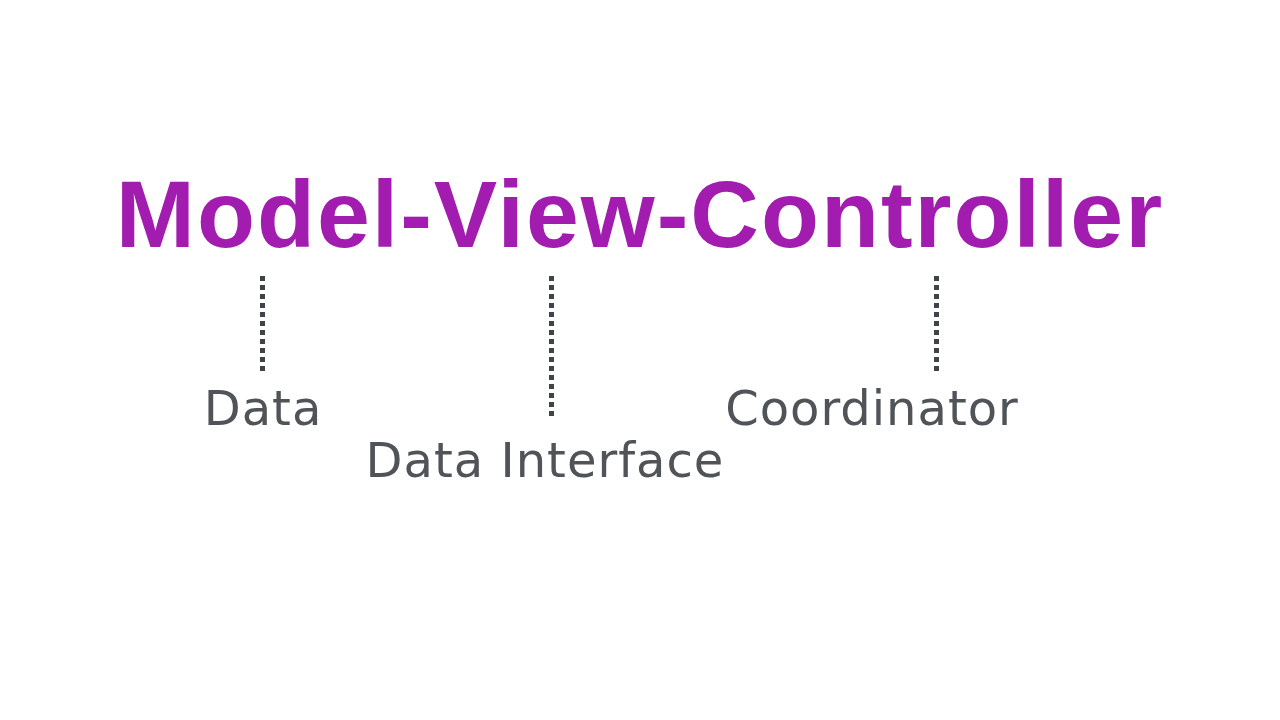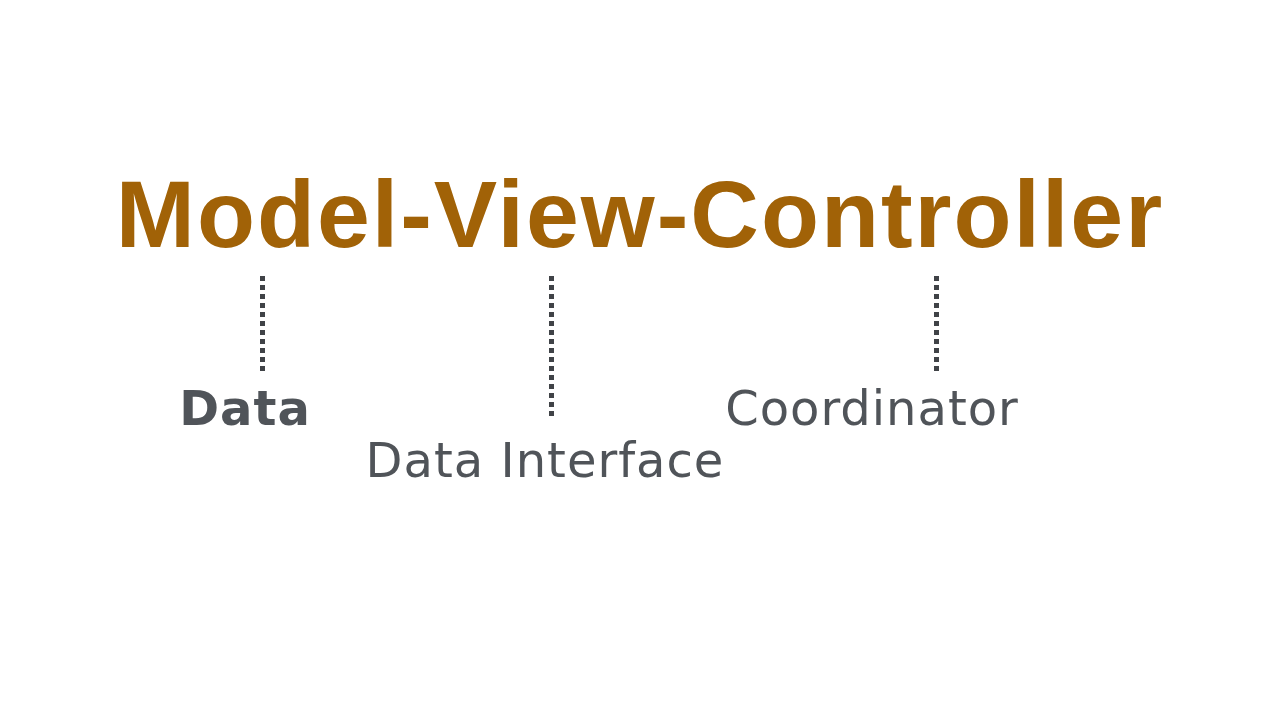--- a/index.html
+++ b/index.html
@@ -20,21 +20,21 @@
     left: 0;
     right: 0;
     top: 167px;
     margin: 0;
     text-align: center;
     font-family: "Liberation Sans", sans-serif;
     font-weight: 700;
     font-size: 95px;
     line-height: 1;
     letter-spacing: 2px;
-    color: #a16207;
+    color: #a21caf;
     white-space: nowrap;
   }
   .connector {
     position: absolute;
     width: 5px;
     background-image: repeating-linear-gradient(
       to bottom,
       #404347 0px,
       #404347 5px,
       transparent 5px,
@@ -48,21 +48,21 @@
     position: absolute;
     transform: translateX(-50%);
     font-family: "DejaVu Sans", sans-serif;
     font-weight: 400;
     font-size: 48px;
     line-height: 1;
     letter-spacing: 1px;
     color: #505459;
     white-space: nowrap;
   }
-  .label-data        { left: 245px; top: 384px; font-weight: bold; }
+  .label-data        { left: 263px; top: 384px; }
   .label-view        { left: 545px; top: 436px; }
   .label-controller  { left: 872px; top: 384px; }
 </style>
 </head>
 <body>
 
 <div class="stage">
 
   <h1 class="diagram-title">Model-View-Controller</h1>
 

